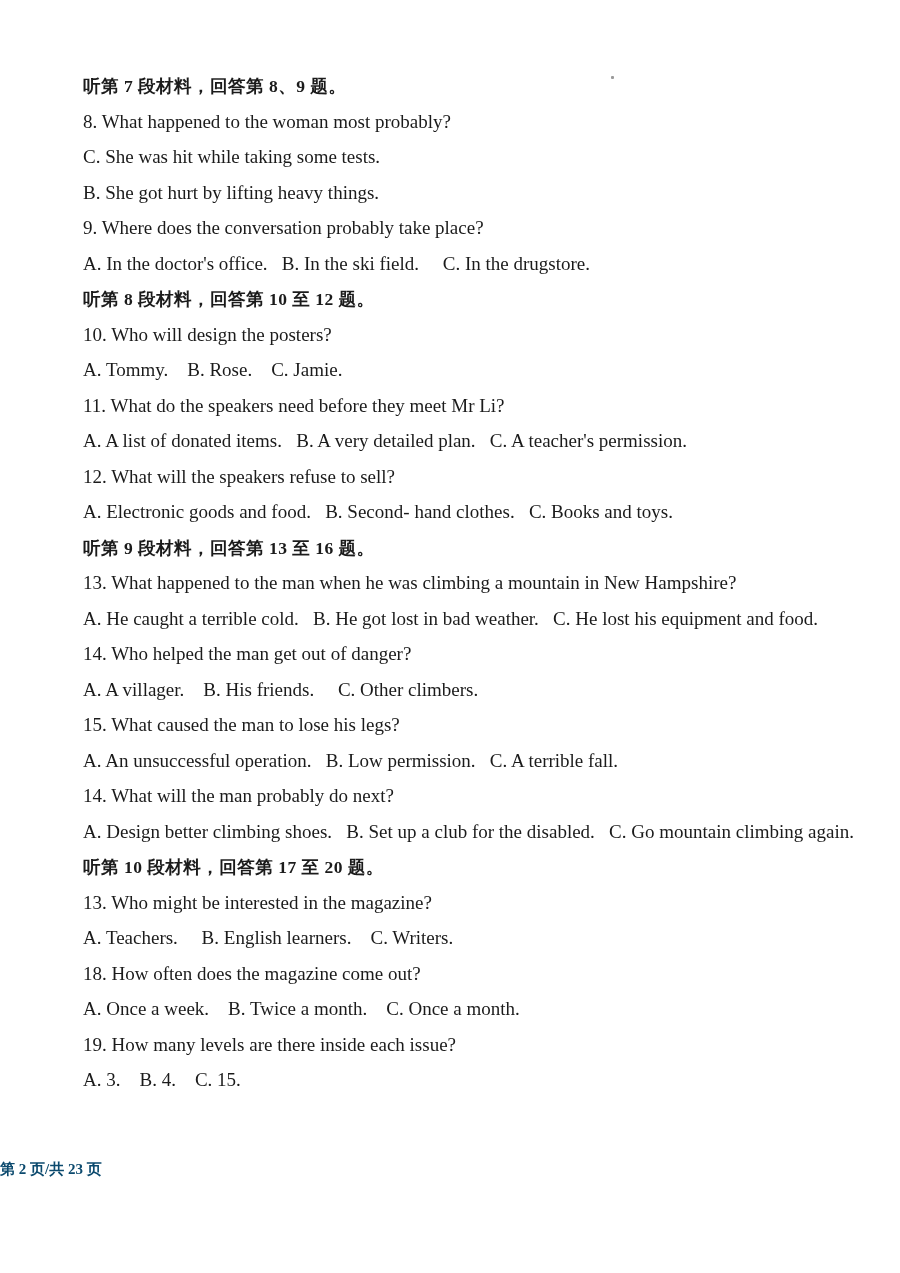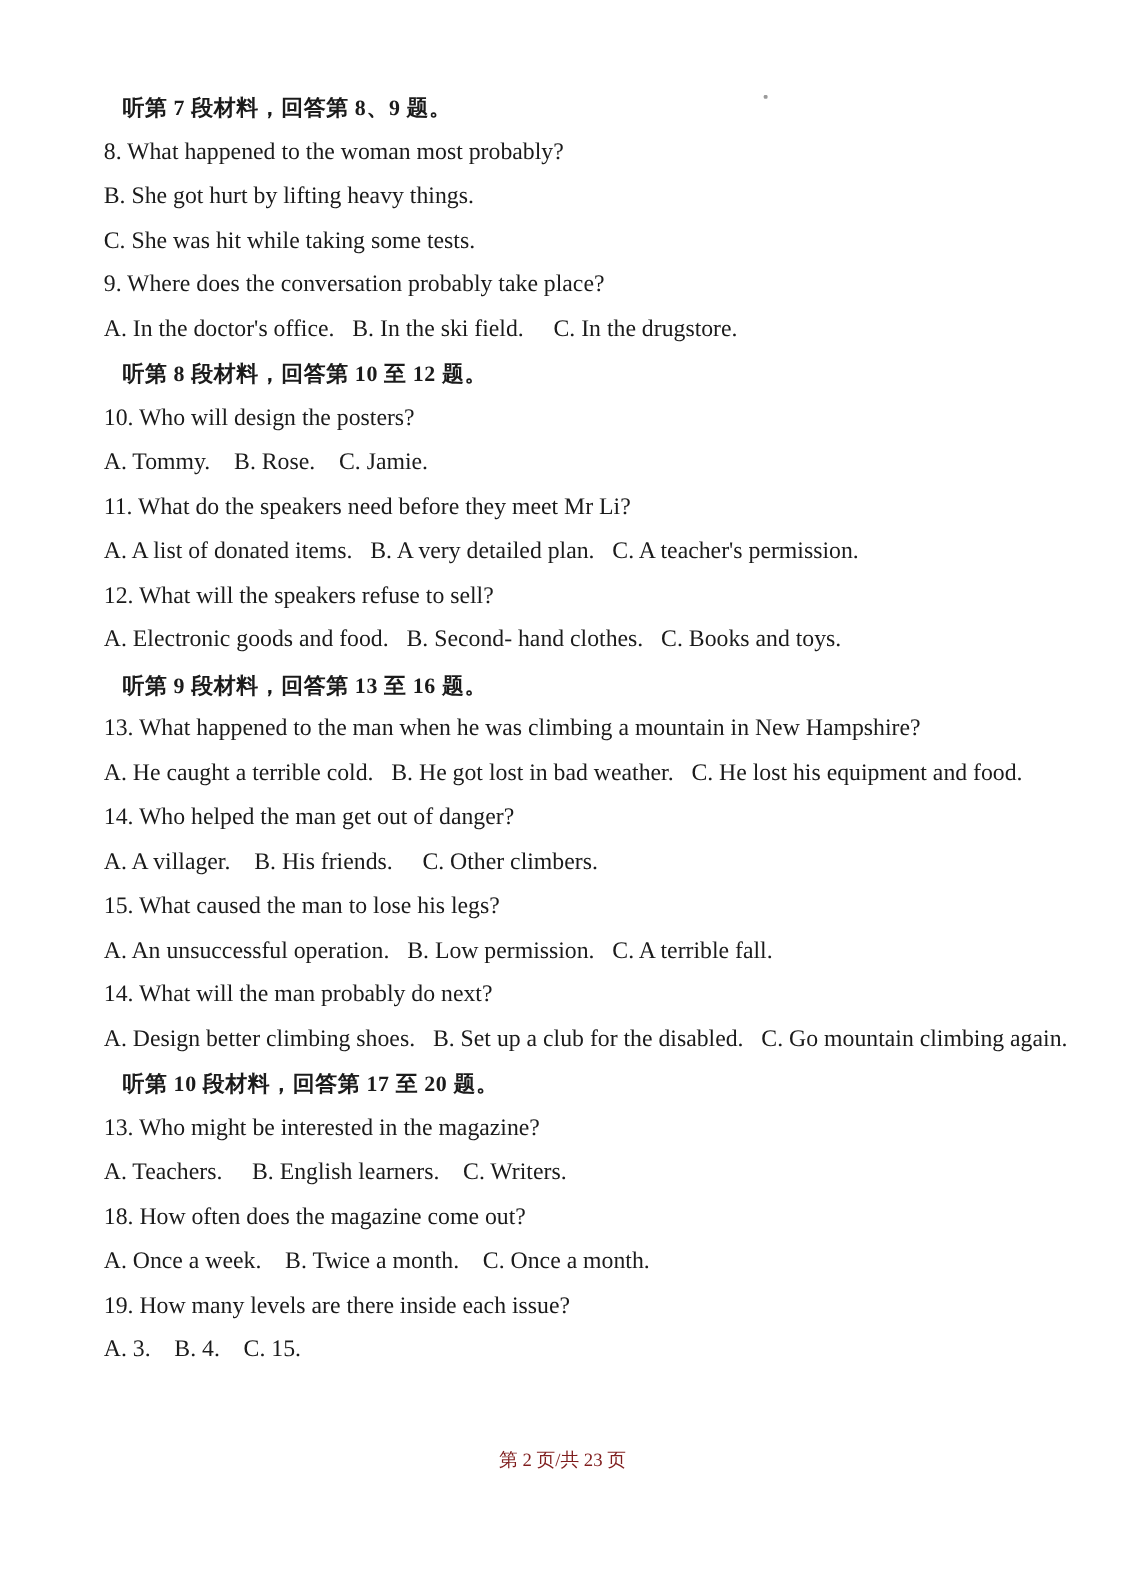--- a/index.html
+++ b/index.html
@@ -22,31 +22,31 @@
   .tline {
     margin: 0 0 13.5px 0;
     line-height: 22px;
     font-size: 19px;
     white-space: pre-wrap;
   }
   .cn-header {
     font-weight: bold;
     font-size: 17.5px;
     letter-spacing: 0.5px;
-    margin-left: 15px;
   }
   .footer {
     position: absolute;
     top: 1158px;
     left: 0;
     width: 100%;
-    text-align: center;
+    text-align: left;
     font-size: 15px;
     line-height: 22px;
-    color: #7f1d1d;
+    color: #0c4a6e;
+    font-weight: bold;
   }
   .scan-dot {
     position: absolute;
     left: 611px;
     top: 76px;
     width: 3px;
     height: 3px;
     background: #9a9a9a;
     border-radius: 1px;
   }
@@ -55,22 +55,22 @@
 <body>
 
 <div class="page">
   <div class="scan-dot"></div>
 
   <div class="content">
 
     <div>
       <div class="tline cn-header">听第 7 段材料，回答第 8、9 题。</div>
       <div class="tline">8. What happened to the woman most probably?</div>
+      <div class="tline">C. She was hit while taking some tests.</div>
       <div class="tline">B. She got hurt by lifting heavy things.</div>
-      <div class="tline">C. She was hit while taking some tests.</div>
       <div class="tline">9. Where does the conversation probably take place?</div>
       <div class="tline">A. In the doctor's office.   B. In the ski field.     C. In the drugstore.</div>
     </div>
 
     <div>
       <div class="tline cn-header">听第 8 段材料，回答第 10 至 12 题。</div>
       <div class="tline">10. Who will design the posters?</div>
       <div class="tline">A. Tommy.    B. Rose.    C. Jamie.</div>
       <div class="tline">11. What do the speakers need before they meet Mr Li?</div>
       <div class="tline">A. A list of donated items.   B. A very detailed plan.   C. A teacher's permission.</div>

